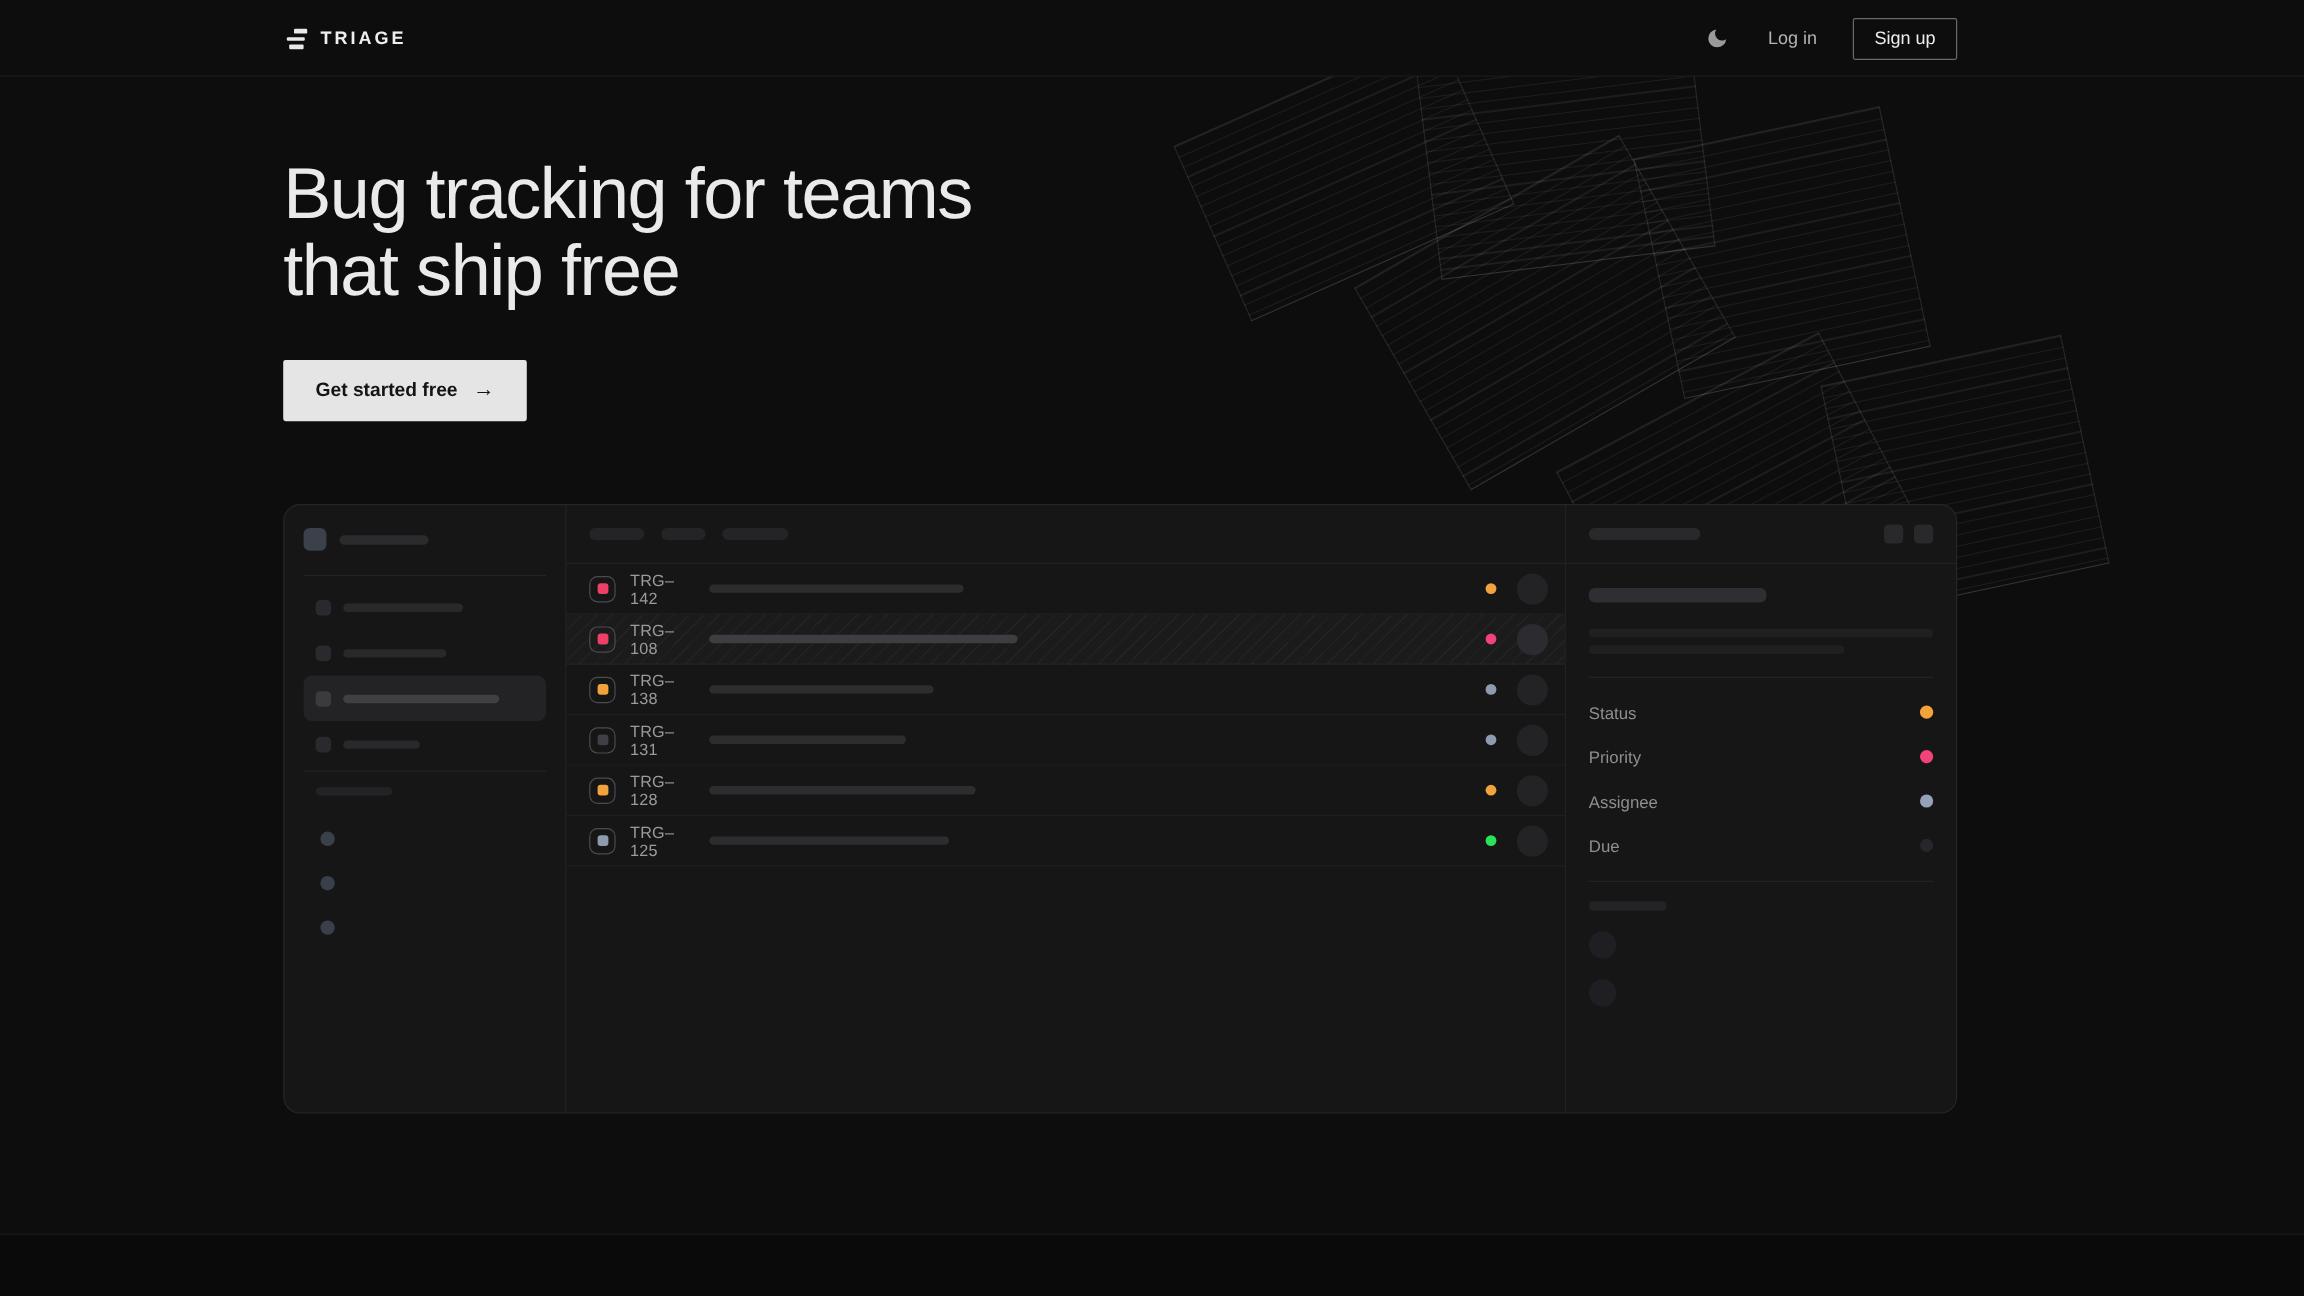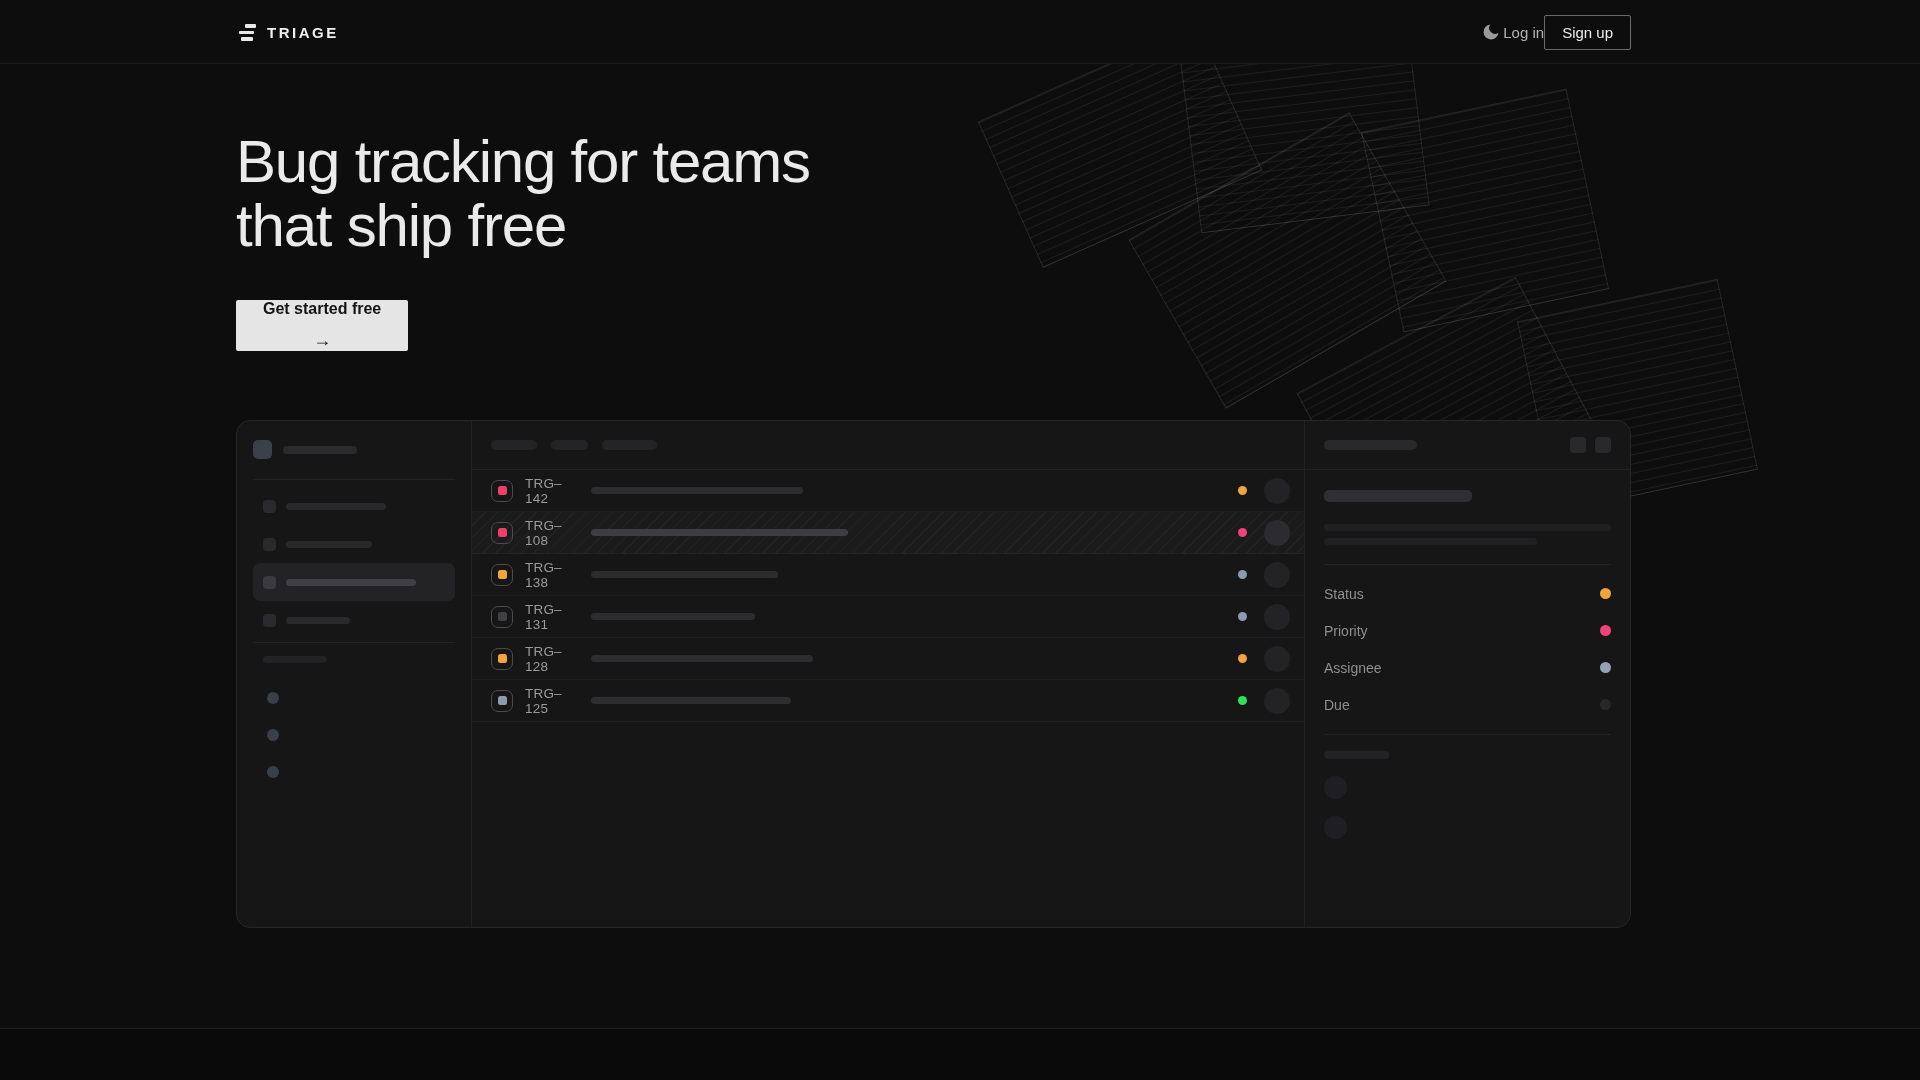--- a/index.html
+++ b/index.html
@@ -20,34 +20,34 @@
   
   header { position:relative; z-index:3; height:64px; background:#0d0d0d; border-bottom:1px solid rgba(255,255,255,0.06); }
   .header-inner { height:64px; margin:0 289px 0 238px; display:flex; align-items:center; }
   .brand { display:flex; align-items:flex-end; gap:11px; cursor:pointer; }
   .logo { display:flex; flex-direction:column; gap:3px; width:18px; }
   .logo i { display:block; height:3.5px; border-radius:1px; background:#e9e9e9; }
   .logo i:nth-child(1){ width:11px; margin-left:7px; }
   .logo i:nth-child(2){ width:15px; margin-left:1px; }
   .logo i:nth-child(3){ width:12px; margin-left:3px; }
   .brand-text { font-size:15px; font-weight:700; letter-spacing:2.5px; color:#efefef; }
-  .header-right { margin-left:auto; display:flex; align-items:center; }
+  .header-right { margin-left:auto; display:flex; align-items:center; gap:30px; }
   .theme-btn { background:none; border:none; cursor:pointer; display:flex; align-items:center; padding:2px; }
   .login { font-size:15px; color:#b3b3b3; cursor:pointer; text-decoration:none; }
   .signup { background:transparent; border:1px solid rgba(255,255,255,0.38); border-radius:2px;
             color:#ededed; font-size:15px; padding:8px 17px; cursor:pointer; font-family:inherit; }
 
   
   main { position:relative; z-index:2; }
   .container { margin-left:236px; width:1396px; }
   h1 { margin-top:66px; font-size:60px; line-height:64px; letter-spacing:-1.2px; font-weight:400; color:#eaeaea; }
   .subtitle { margin-top:40px; font-size:19px; line-height:30px; color:#8a8a8a; }
   .cta { margin-top:42px; display:inline-flex; align-items:center; gap:13px; height:51px; padding:0 27px;
          background:#e5e5e5; color:#141414; border:none; border-radius:2px;
-         font-family:inherit; font-size:16px; font-weight:700; cursor:pointer;flex-direction:column; }
+         font-family:inherit; font-size:16px; font-weight:700; cursor:pointer; }
   .cta .arrow { font-size:18px; font-weight:400; transform:translateY(-1px); }
 
   
   .mockup { margin-top:69px; width:1395px; height:508px; background:#161616;
             border:1px solid #262626; border-radius:14px; display:flex; overflow:hidden; }
   .skel { display:inline-block; border-radius:4px; background:#2b2b2e; }
 
   
   .mk-sidebar { width:234px; flex:none; padding:0 16px; }
   .ws-row { margin-top:19px; display:flex; align-items:center; gap:11px; }

